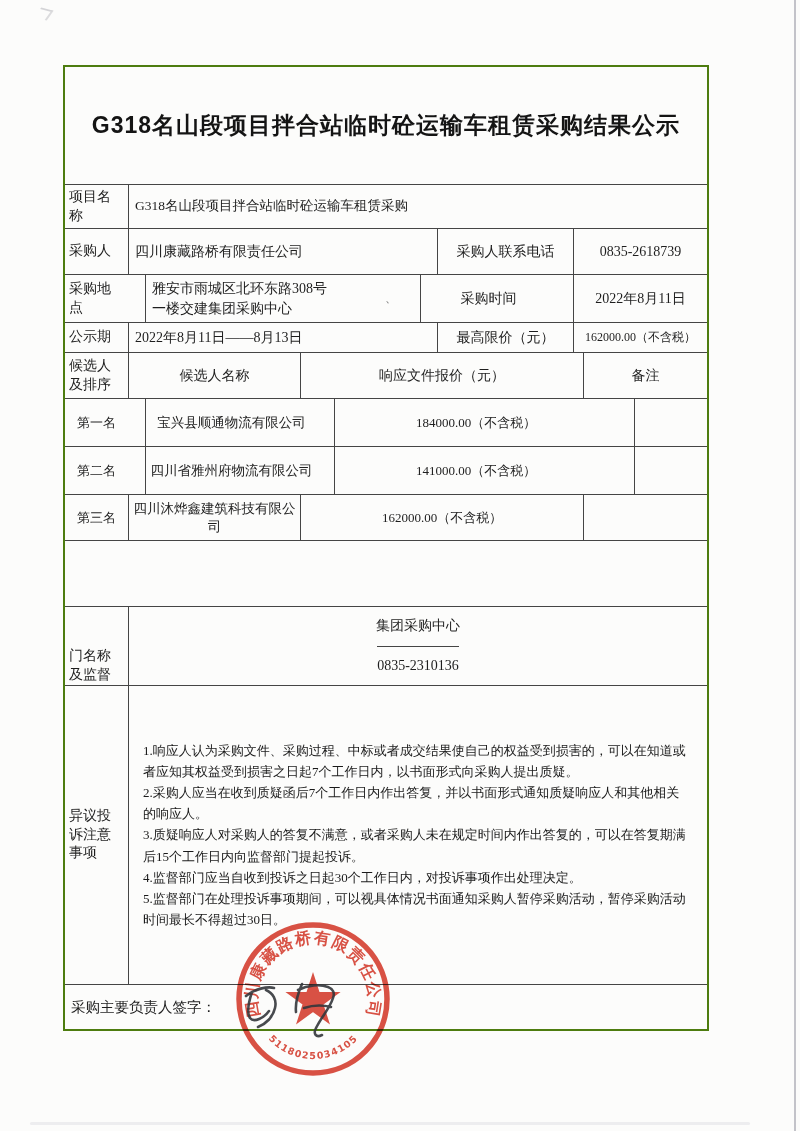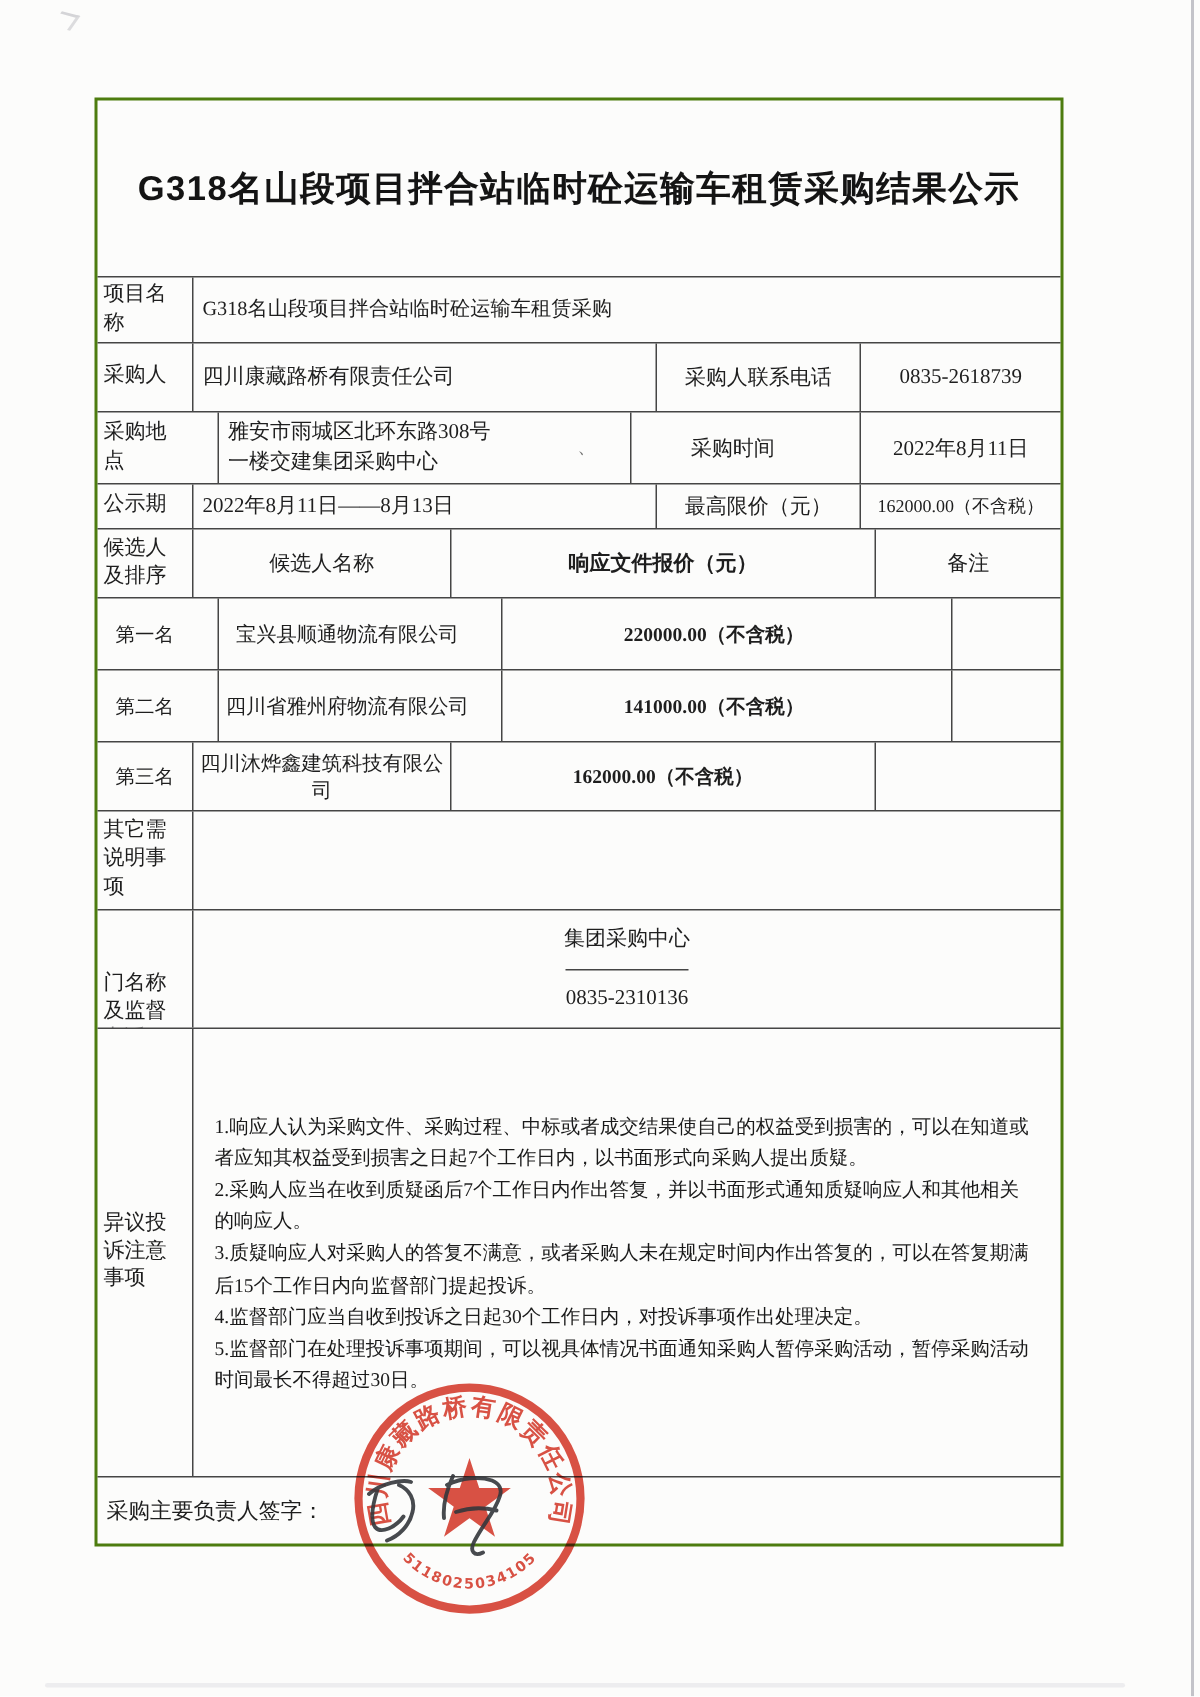--- a/index.html
+++ b/index.html
@@ -34,21 +34,21 @@
     font-family:"Liberation Sans","DejaVu Sans",sans-serif;font-weight:700;
     font-size:23px;letter-spacing:1px;color:#141414;text-align:center;
   }
   .r-h44{height:44px;} .r-h46{height:46px;} .r-h48{height:48px;gap:17px;} .r-h30{height:30px;}
   .r-h66{height:66px;} .r-h79{height:79px;} .r-h299{height:299px;} .r-h47{height:47px;flex:1;}
 
   
   .c-rank{width:63px;justify-content:center;text-align:center;font-size:13px;}
   .c-name{width:172px;justify-content:center;text-align:center;font-size:13.5px;padding:2px 4px;}
   .c-name-h{width:172px;justify-content:center;text-align:center;font-size:14px;}
-  .c-price{width:283px;justify-content:center;text-align:center;font-size:13px;font-weight:bold;}
+  .c-price{width:283px;justify-content:center;text-align:center;font-size:13px;}
   .c-note{flex:1;justify-content:center;text-align:right;font-size:14px;}
 
   
   .sup-right{flex:1;display:flex;flex-direction:column;}
   .sup-sub{flex:1;display:flex;align-items:center;justify-content:center;font-size:14px;box-sizing:border-box;}
   .sup-sub + .sup-sub{border-top:1px solid #454545;}
 
   .objection-body{font-size:13px;line-height:1.62;padding:4px 10px 4px 8px;color:#1a1a1a;}
   .objection-body div{margin:0;}
 
@@ -105,38 +105,37 @@
     <div class="trow r-h46">
       <div class="cell lab">候选人及排序</div>
       <div class="cell c-name-h">候选人名称</div>
       <div class="cell c-price" style="font-size:14px">响应文件报价（元）</div>
       <div class="cell c-note">备注</div>
     </div>
 
     <div class="trow r-h48">
       <div class="cell c-rank">第一名</div>
       <div class="cell c-name">宝兴县顺通物流有限公司</div>
-      <div class="cell c-price">220000.00（不含税）</div>
+      <div class="cell c-price">184000.00（不含税）</div>
       <div class="cell c-note"></div>
     </div>
     <div class="trow r-h48">
       <div class="cell c-rank">第二名</div>
       <div class="cell c-name">四川省雅州府物流有限公司</div>
       <div class="cell c-price">141000.00（不含税）</div>
       <div class="cell c-note"></div>
     </div>
     <div class="trow r-h46">
       <div class="cell c-rank">第三名</div>
       <div class="cell c-name">四川沐烨鑫建筑科技有限公司</div>
       <div class="cell c-price">162000.00（不含税）</div>
       <div class="cell c-note"></div>
     </div>
 
     <div class="trow r-h66">
-      <div class="cell lab">其它需说明事项</div>
       <div class="cell wide"></div>
     </div>
 
     <div class="trow r-h79">
       <div class="cell lab lab-center">监督部门名称及监督电话</div>
       <div class="cell sup-right" style="padding:0">
         <div class="sup-sub">集团采购中心</div>
         <div class="sup-sub">0835-2310136</div>
       </div>
     </div>

